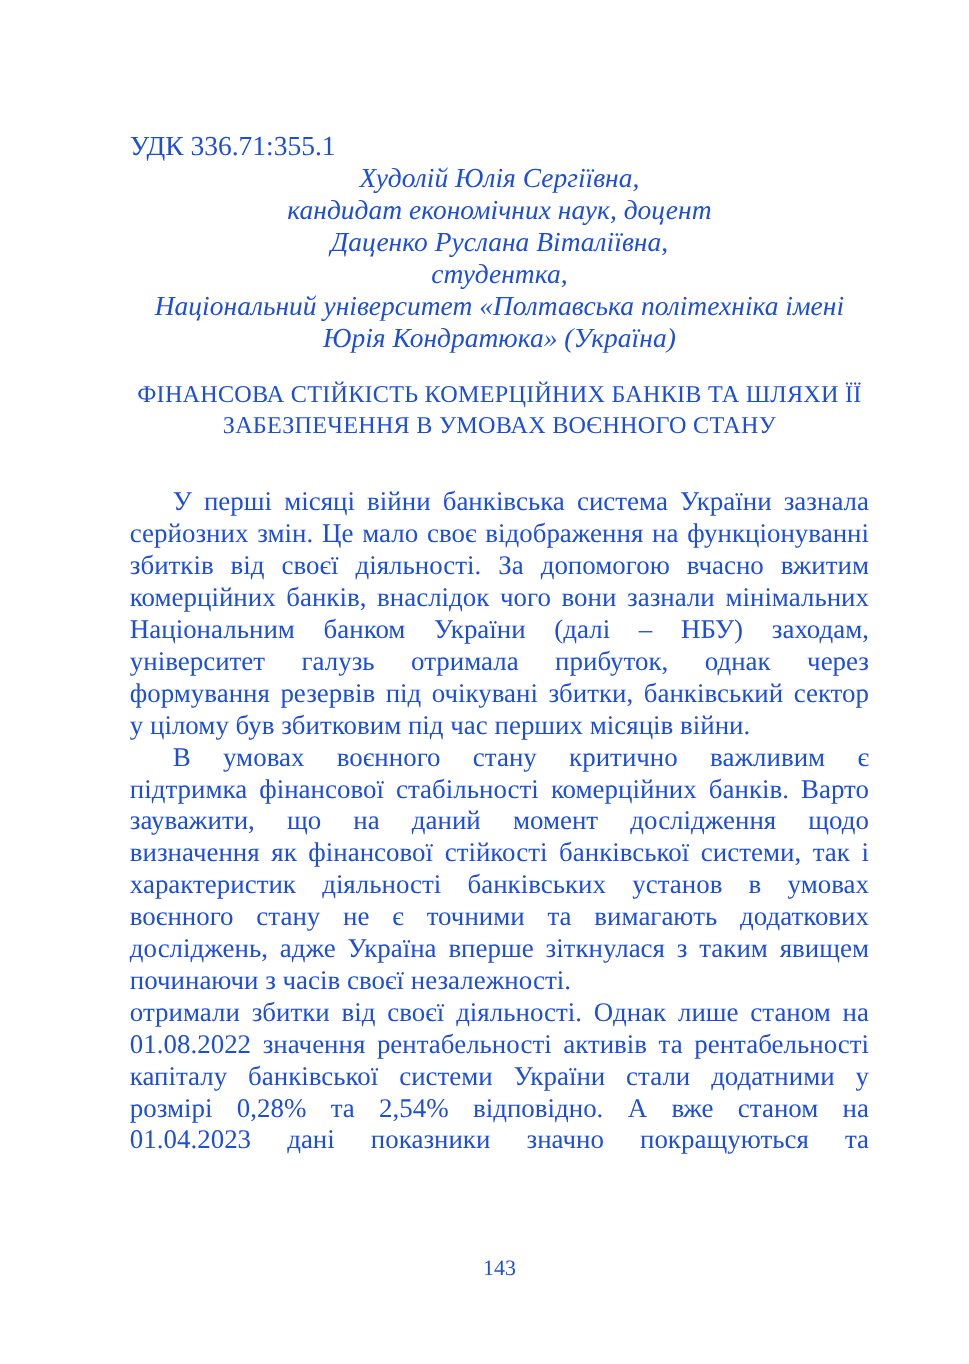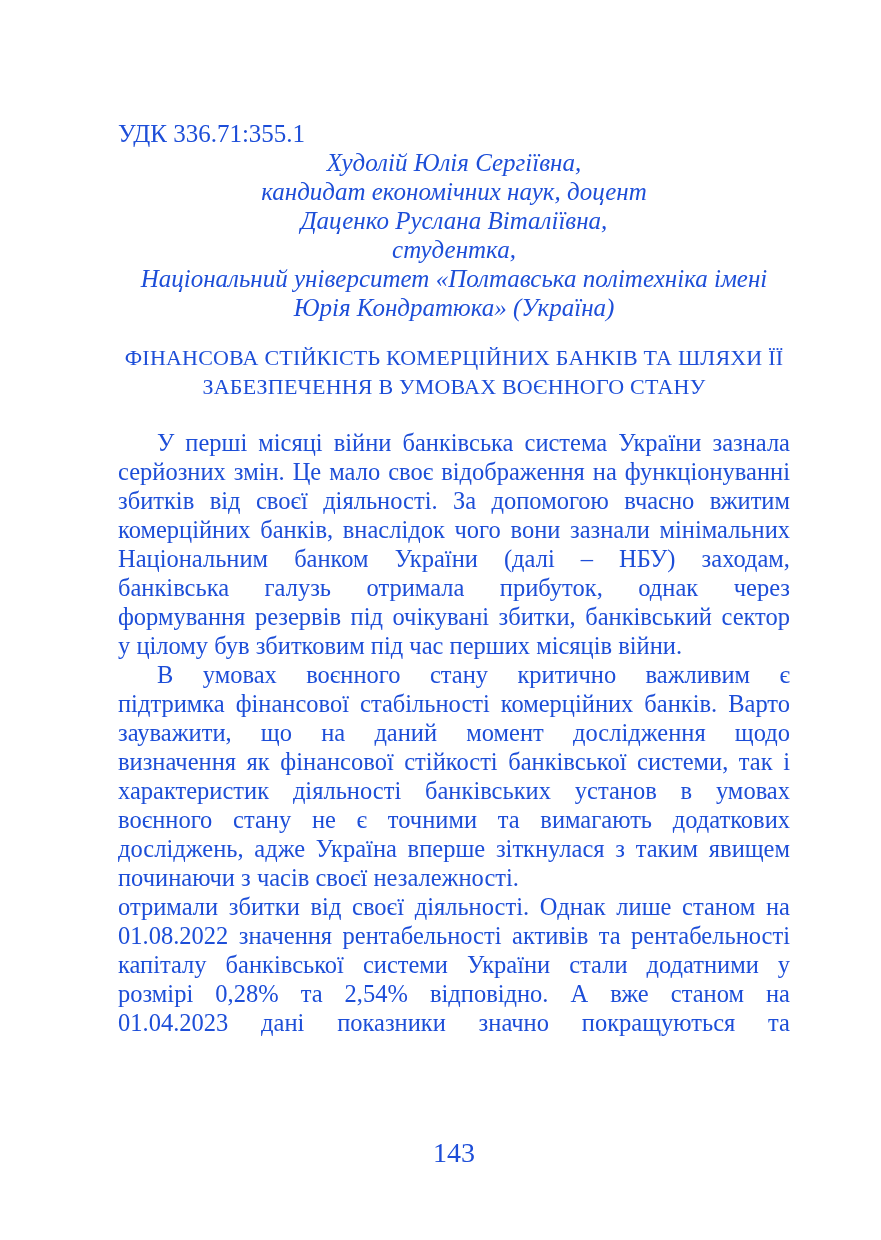--- a/index.html
+++ b/index.html
@@ -38,39 +38,39 @@
     font-style: italic;
   }
   .title {
     margin-top: 21px !important;
     font-size: 22px;
     line-height: 29px;
     text-align: center;
     letter-spacing: 0.2px;
   }
   .bodytext {
-    margin-top: 27px;
+    margin-top: 41px;
     font-size: 24.5px;
     line-height: 29px;
   }
   .paragraph { margin:0; }
   .line {
     text-align: justify;
     text-align-last: justify;
     white-space: nowrap; 
   }
   .line.first { text-indent: 39px; }
   .line.lastleft { text-align-last: left; }
   .pagenum {
     position: absolute;
     top: 1139px;
     left: 118px;
     width: 672px;
     text-align: center;
-    font-size: 28px;
+    font-size: 20px;
     line-height: 28px;
   }
 </style>
 </head>
 <body>
 
 <div class="page">
   <div class="content">
     <p class="udc">УДК 336.71:355.1</p>
 
@@ -85,21 +85,21 @@
 
     <h1 class="title">ФІНАНСОВА СТІЙКІСТЬ КОМЕРЦІЙНИХ БАНКІВ ТА ШЛЯХИ ЇЇ ЗАБЕЗПЕЧЕННЯ В УМОВАХ ВОЄННОГО СТАНУ</h1>
 
     <div class="bodytext" id="paragraphs">
         <div class="paragraph">
           <div class="line first">У перші місяці війни банківська система України зазнала</div>
           <div class="line">серйозних змін. Це мало своє відображення на функціонуванні</div>
           <div class="line">збитків від своєї діяльності. За допомогою вчасно вжитим</div>
           <div class="line">комерційних банків, внаслідок чого вони зазнали мінімальних</div>
           <div class="line">Національним банком України (далі – НБУ) заходам,</div>
-          <div class="line">банківська галузь отримала прибуток, однак через</div>
+          <div class="line">університет галузь отримала прибуток, однак через</div>
           <div class="line">формування резервів під очікувані збитки, банківський сектор</div>
           <div class="line lastleft">у цілому був збитковим під час перших місяців війни.</div>
         </div>
         <div class="paragraph">
           <div class="line first">В умовах воєнного стану критично важливим є</div>
           <div class="line">підтримка фінансової стабільності комерційних банків. Варто</div>
           <div class="line">зауважити, що на даний момент дослідження щодо</div>
           <div class="line">визначення як фінансової стійкості банківської системи, так і</div>
           <div class="line">характеристик діяльності банківських установ в умовах</div>
           <div class="line">воєнного стану не є точними та вимагають додаткових</div>

